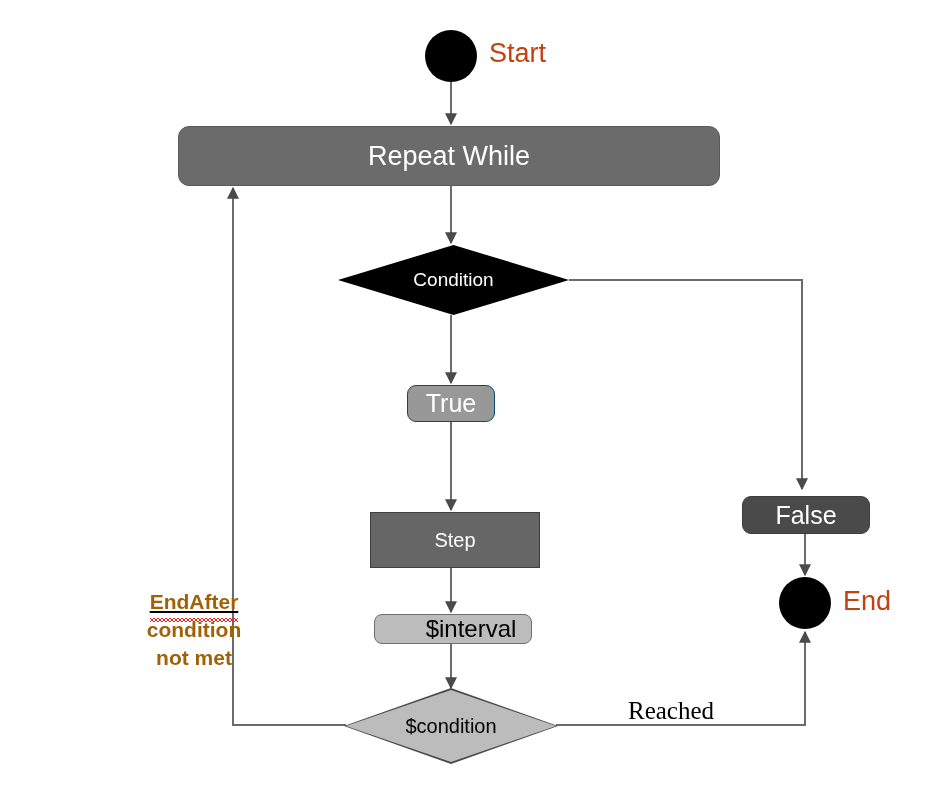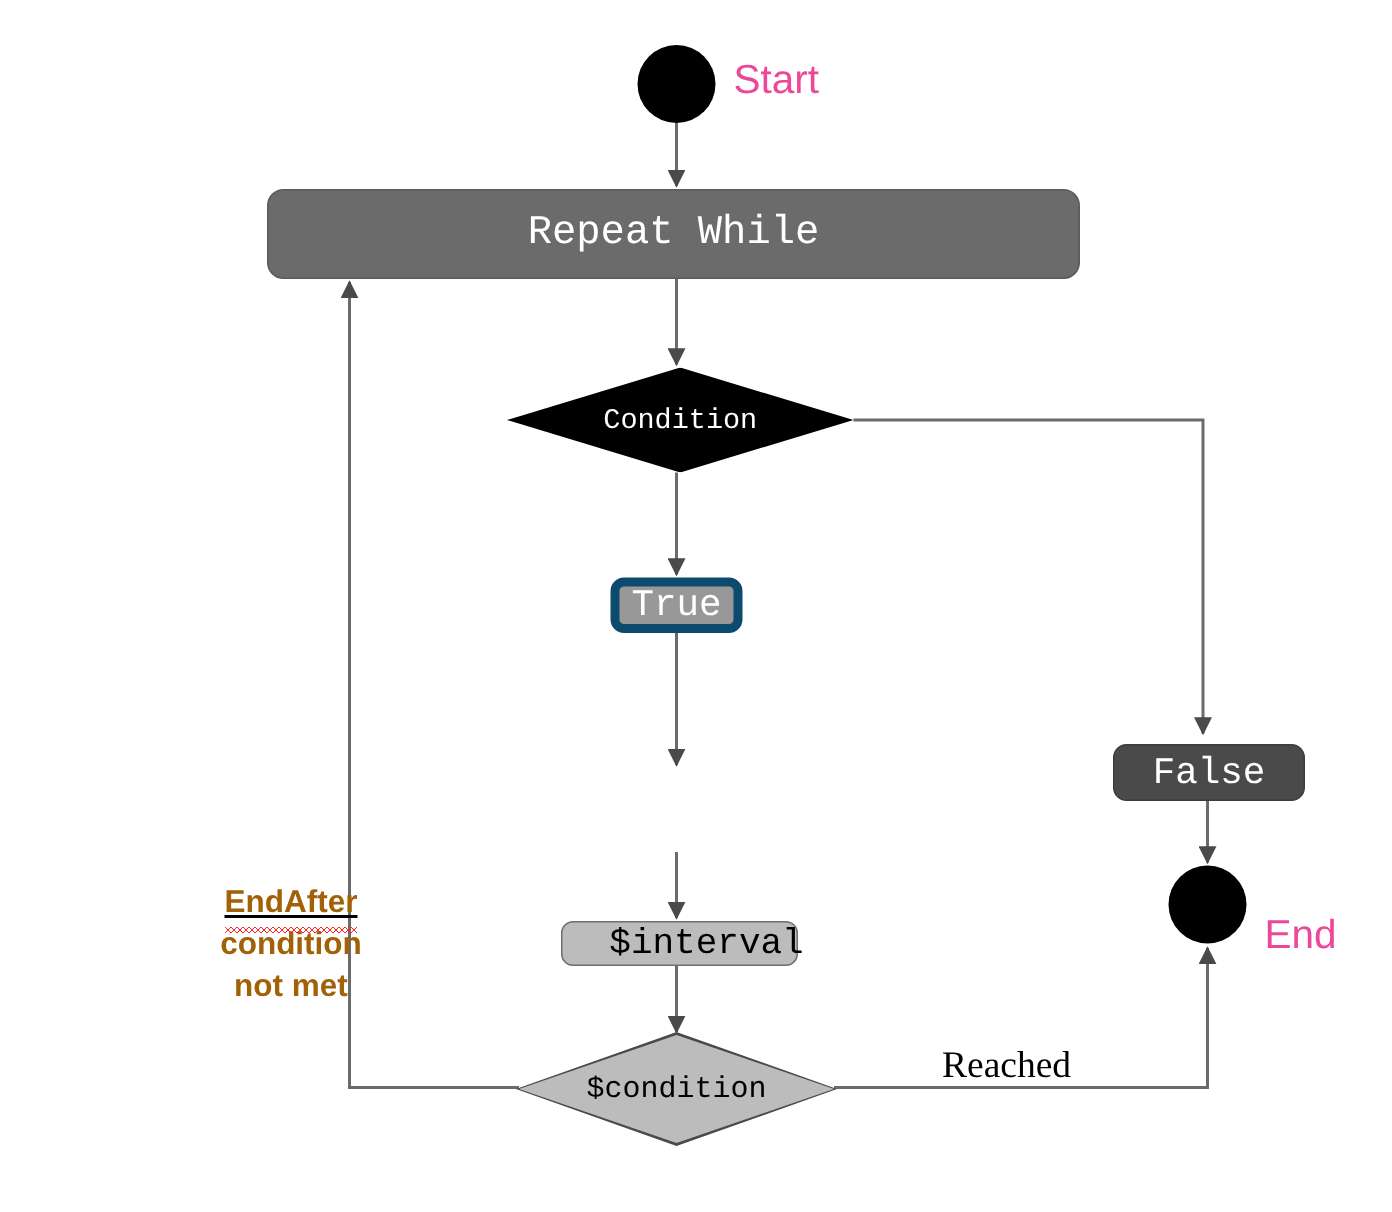--- a/index.html
+++ b/index.html
@@ -24,49 +24,48 @@
     pointer-events: none;
   }
 
   .node {
     position: absolute;
     box-sizing: border-box;
     display: flex;
     align-items: center;
     justify-content: center;
     text-align: right;
-    font-family: Liberation Mono, monospace;
   }
 
   
   .terminator {
     border-radius: 50%;
     background: #000000;
   }
 
   
   .side-label {
     position: absolute;
-    color: #ec4899;
+    color: #c2410c;
     white-space: nowrap;
   }
 
   
   .bar-repeat {
     background: #6b6b6b;
     border: 1px solid #5a5a5a;
     border-radius: 11px;
     color: #ffffff;
     font-size: 27px;
   }
 
   
   .pill-true {
     background: #989898;
-    border: 6px solid #0c4a6e;
+    border: 1px solid #0c4a6e;
     border-radius: 9px;
     color: #ffffff;
     font-size: 25px;
   }
 
   
   .pill-false {
     background: #4a4a4a;
     border: 1px solid #3d3d3d;
     border-radius: 9px;
@@ -198,32 +197,35 @@
   </div>
 
   <div class="node pill-true" style="left:407px; top:385px; width:88px; height:37px;">
     <span>True</span>
   </div>
 
   <div class="node pill-false" style="left:742px; top:496px; width:128px; height:38px;">
     <span>False</span>
   </div>
 
+  <div class="node rect-step" style="left:370px; top:512px; width:170px; height:56px;">
+    <span>Step</span>
+  </div>
 
   <div class="node pill-interval" style="left:374px; top:614px; width:158px; height:30px;padding-left:36px;">
     <span>$interval</span>
   </div>
 
   <div class="diamond-border" style="left:344px; top:688px; width:214px; height:76px;"></div>
   <div class="node diamond diamond-endafter" style="left:346px; top:690px; width:210px; height:72px;">
     <span>$condition</span>
   </div>
 
   <div class="node terminator" style="left:779px; top:577px; width:52px; height:52px;"></div>
-  <div class="side-label" style="left:843px; top:608px; font-size:27px;">End</div>
+  <div class="side-label" style="left:843px; top:586px; font-size:27px;">End</div>
 
   <div class="edge-label edge-label-reached" style="left:628px; top:697px;">Reached</div>
 
   <div class="annotation" style="left:104px; top:588px;">
     <div>
       <span class="squiggle">EndAfter</span>
     </div>
     <div>condition</div>
     <div>not met</div>
   </div>

